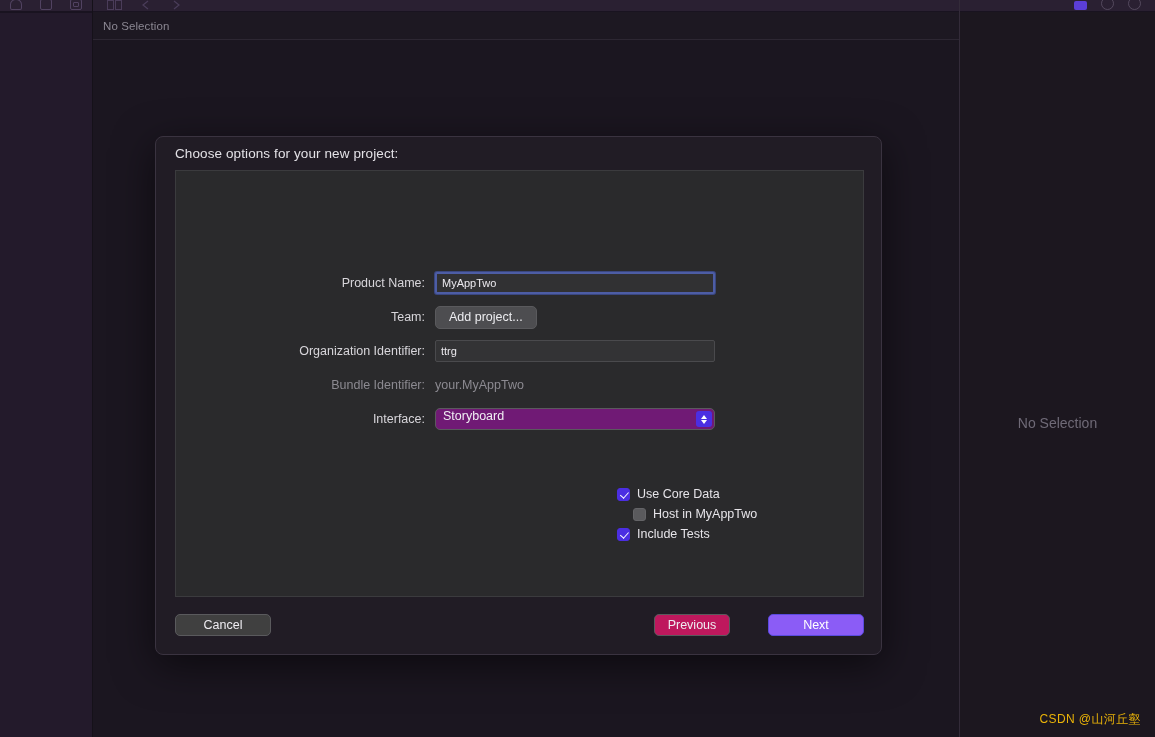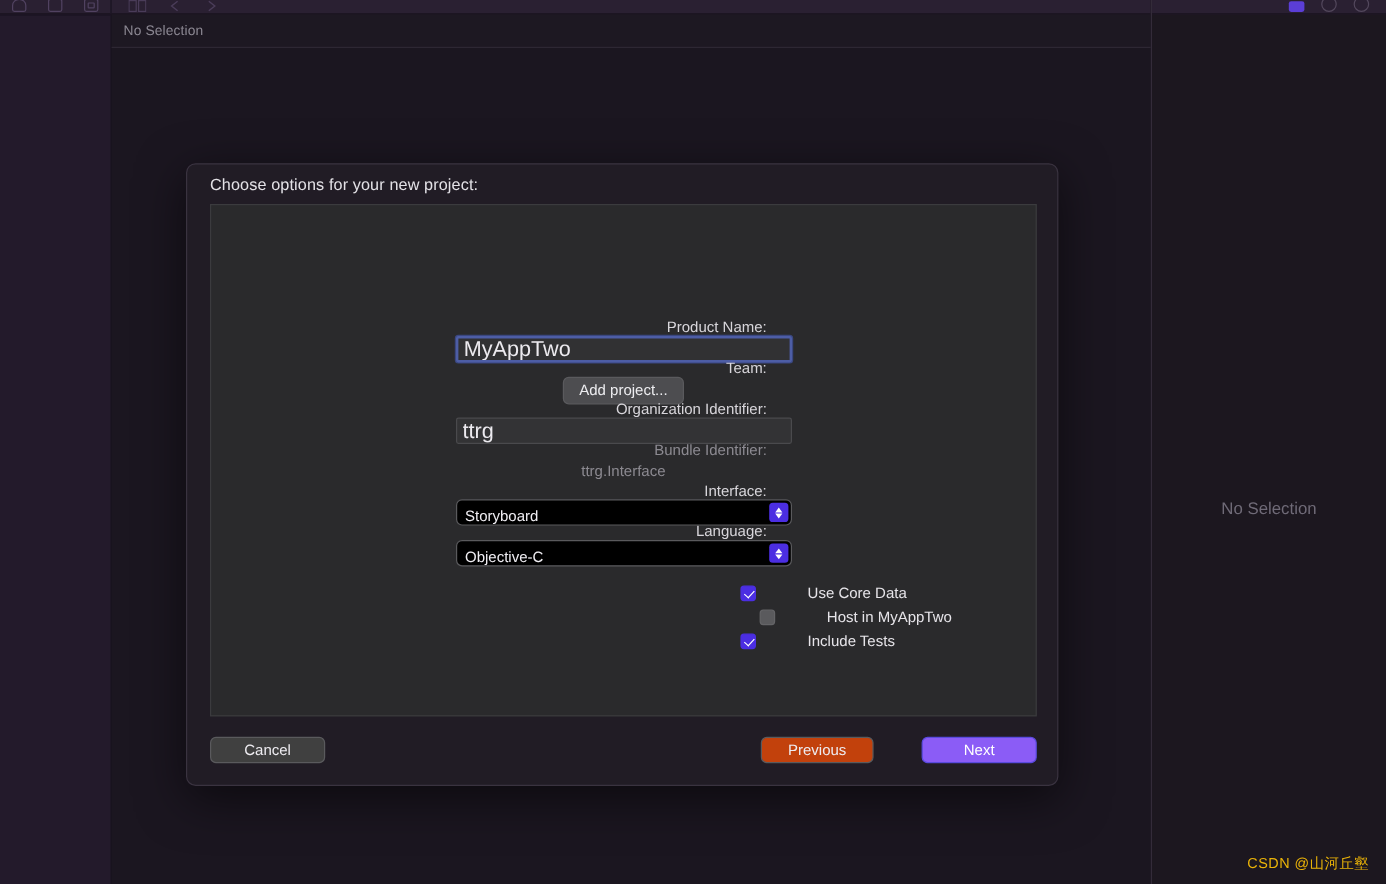--- a/index.html
+++ b/index.html
@@ -196,42 +196,41 @@
   .form-rows {
     position: absolute;
     left: 0;
     top: 95px;
     width: 100%;
   }
   .form-row {
     display: flex;
     align-items: center;
     height: 34px;
-    flex-direction: column;
   }
   .row-label {
     width: 259px;
     text-align: right;
     padding-right: 10px;
     font-size: 12.5px;
     color: #d8d6db;
     box-sizing: border-box;
     white-space: nowrap;
   }
   .row-label.dim { color: #8c8a91; }
   .row-control { flex: 1 1 auto; }
 
   .text-field {
     width: 280px;
     height: 22px;
     background: #333335;
     border: 1px solid #4a4a4d;
     border-radius: 2px;
     box-sizing: border-box;
-    font-size: 18px;
+    font-size: 11px;
     color: #eceaef;
     padding: 0 5px;
     font-family: "Liberation Sans", sans-serif;
     outline: none;
     line-height: 20px;
   }
   .text-field.focused {
     border: 2px solid #4d5da5;
     box-shadow: 0 0 0 1px #3a4780;
     background: #313133;
@@ -252,26 +251,26 @@
     padding: 3px 13px;
     font-family: "Liberation Sans", sans-serif;
     cursor: default;
     line-height: 15px;
   }
 
   .popup-button {
     position: relative;
     width: 280px;
     height: 22px;
-    background: #000000;
+    background: #701a75;
     border: 1px solid #5a5a5d;
     border-radius: 5px;
     box-sizing: border-box;
     display: flex;
-    align-items: flex-end;
+    align-items: flex-start;
     padding-left: 7px;
     cursor: default;
   }
   .popup-label {
     font-size: 12.5px;
     color: #f0eef3;
   }
   .popup-stepper {
     position: absolute;
     right: 2px;
@@ -298,21 +297,20 @@
   .checkbox-group {
     position: absolute;
     left: 441px;
     top: 313px;
   }
   .check-row {
     display: flex;
     align-items: center;
     height: 20px;
     margin-bottom: 0;
-    gap: 36px;
   }
   .check-row.indent { padding-left: 16px; }
   .check-box {
     width: 13px;
     height: 13px;
     border-radius: 3px;
     box-sizing: border-box;
     margin-right: 7px;
     flex: 0 0 13px;
     position: relative;
@@ -361,23 +359,23 @@
     cursor: default;
   }
   #cancel-button {
     left: 19px;
     width: 96px;
     background: #404040;
     border: 1px solid #5a5a5d;
     color: #eeecf1;
   }
   #previous-button {
-    left: 478px;
-    width: 94px;
-    background: #c2410c;
+    left: 498px;
+    width: 76px;
+    background: #be185d;
     border: 1px solid #5a5a5d;
     color: #eeecf1;
   }
   #next-button {
     left: 612px;
     width: 96px;
     background: #8b5cf6;
     border: 1px solid #5a4ade;
     color: #ffffff;
   }
@@ -453,49 +451,37 @@
       <div class="form-row">
         <div class="row-label">Organization Identifier:</div>
         <div class="row-control">
           <input class="text-field" type="text" value="ttrg" style="">
         </div>
       </div>
 
       <div class="form-row">
         <div class="row-label dim">Bundle Identifier:</div>
         <div class="row-control">
-          <span class="static-value">ttrg.Interface</span>
+          <span class="static-value">your.MyAppTwo</span>
         </div>
       </div>
 
       <div class="form-row">
         <div class="row-label">Interface:</div>
         <div class="row-control">
           <div class="popup-button">
             <span class="popup-label">Storyboard</span>
             <span class="popup-stepper">
               <span class="up"></span>
                 <span class="down"></span>
             </span>
           </div>
         </div>
       </div>
 
-      <div class="form-row">
-        <div class="row-label">Language:</div>
-        <div class="row-control">
-          <div class="popup-button">
-            <span class="popup-label">Objective-C</span>
-            <span class="popup-stepper">
-              <span class="up"></span>
-                <span class="down"></span>
-            </span>
-          </div>
-        </div>
-      </div>
 
     </div>
 
     <div class="checkbox-group">
       <div class="check-row">
         <span class="check-box on"></span>
         <span class="check-label">Use Core Data</span>
       </div>
       <div class="check-row indent">
         <span class="check-box off"></span>

